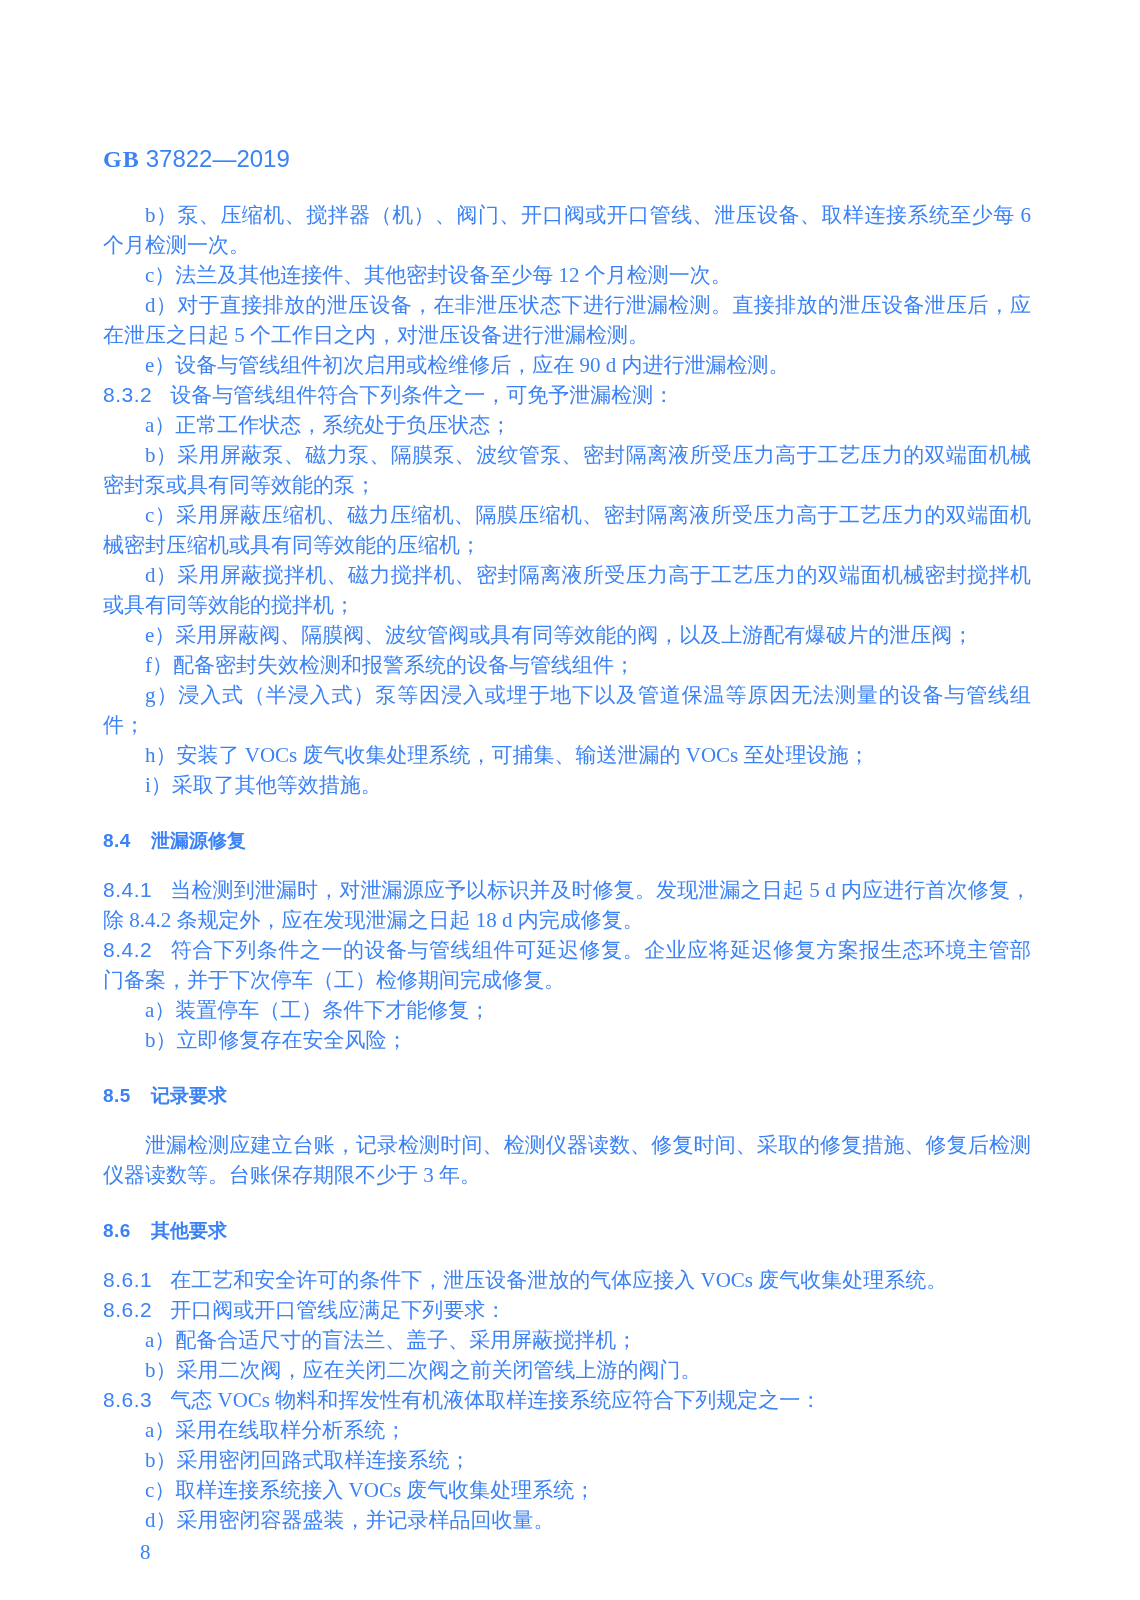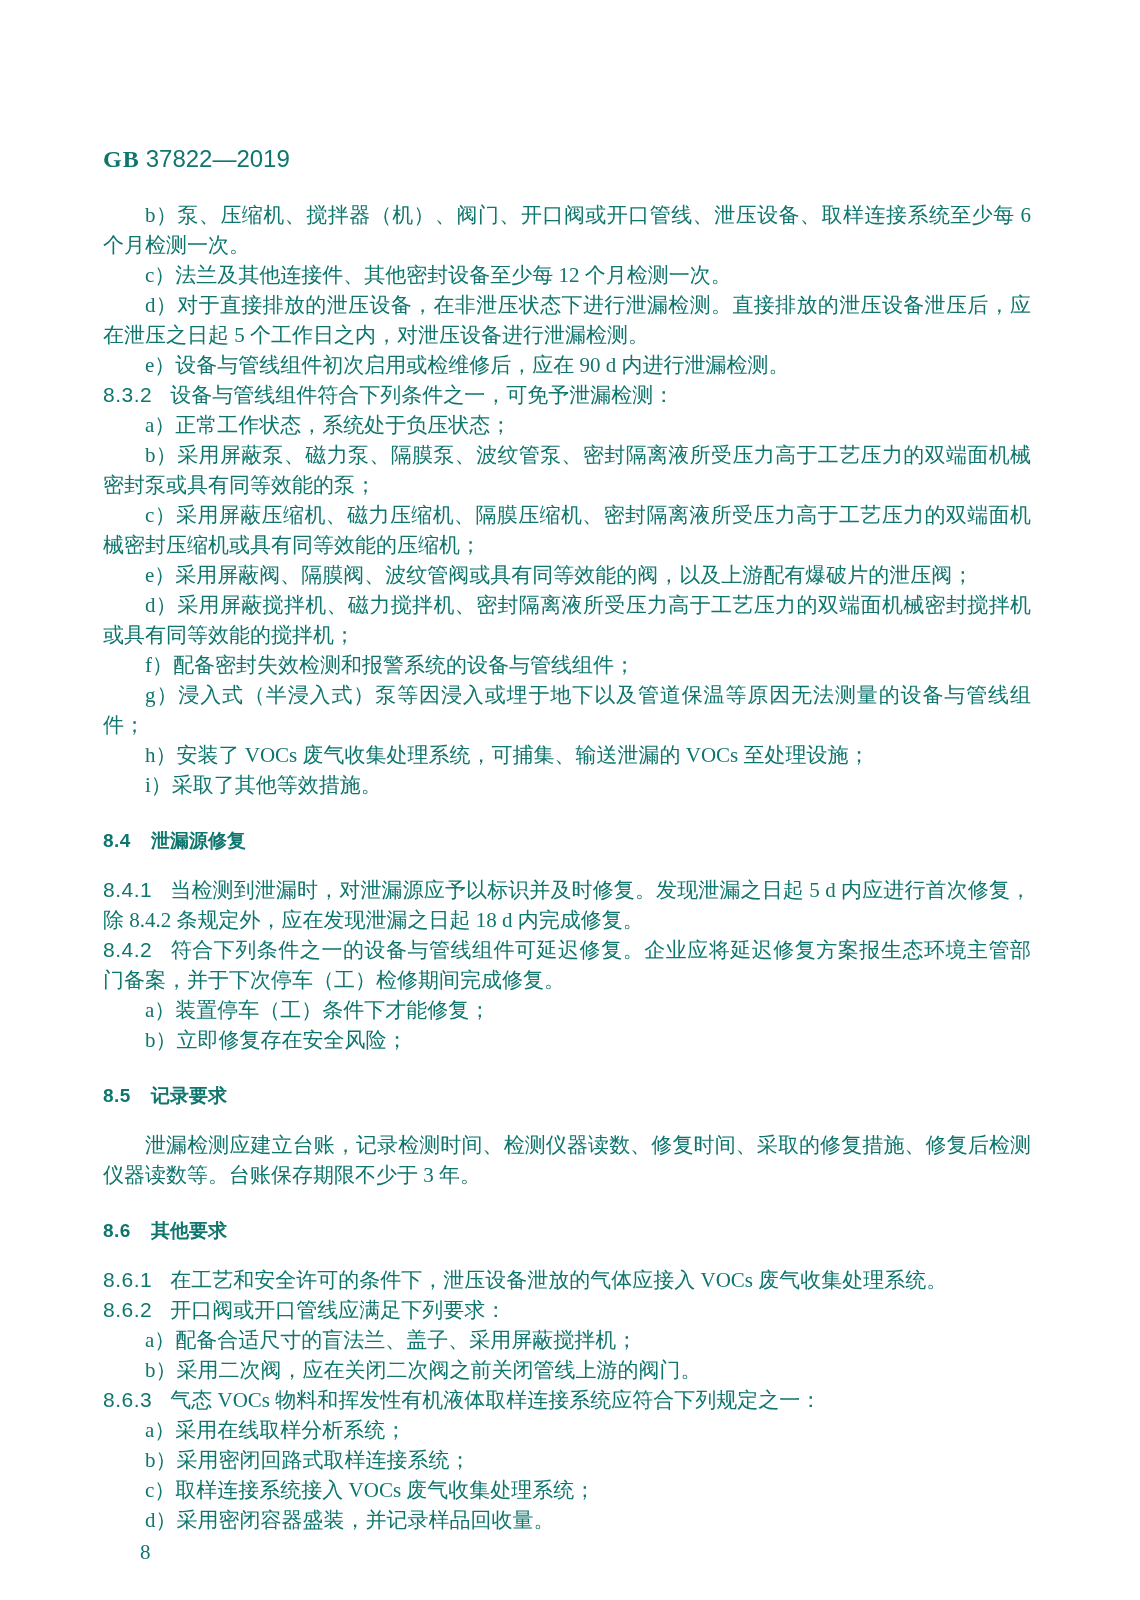--- a/index.html
+++ b/index.html
@@ -5,21 +5,21 @@
   html, body { margin: 0; padding: 0; background: #ffffff; }
   .page {
     width: 1140px;
     height: 1600px;
     margin: 0 auto;
     background: #ffffff;
     box-sizing: border-box;
     padding: 146px 109px 0 103px;
     overflow: hidden;
     position: relative;
-    color: #0f766e;
+    color: #3b82f6;
   }
   .doc-header {
     font-size: 24px;
     line-height: 26px;
     margin: 0 0 28px 0;
     white-space: nowrap;
   }
   .doc-header .gb {
     font-family: "Liberation Serif", "DejaVu Serif", serif;
     font-weight: bold;
@@ -70,22 +70,22 @@
   </div>
   <div class="content">
       <p class="li">b）泵、压缩机、搅拌器（机）、阀门、开口阀或开口管线、泄压设备、取样连接系统至少每 6 个月检测一次。</p>
       <p class="li">c）法兰及其他连接件、其他密封设备至少每 12 个月检测一次。</p>
       <p class="li">d）对于直接排放的泄压设备，在非泄压状态下进行泄漏检测。直接排放的泄压设备泄压后，应在泄压之日起 5 个工作日之内，对泄压设备进行泄漏检测。</p>
       <p class="li">e）设备与管线组件初次启用或检维修后，应在 90 d 内进行泄漏检测。</p>
       <p class="clause"><span class="clause-num">8.3.2</span><span>设备与管线组件符合下列条件之一，可免予泄漏检测：</span></p>
       <p class="li">a）正常工作状态，系统处于负压状态；</p>
       <p class="li">b）采用屏蔽泵、磁力泵、隔膜泵、波纹管泵、密封隔离液所受压力高于工艺压力的双端面机械密封泵或具有同等效能的泵；</p>
       <p class="li">c）采用屏蔽压缩机、磁力压缩机、隔膜压缩机、密封隔离液所受压力高于工艺压力的双端面机械密封压缩机或具有同等效能的压缩机；</p>
+      <p class="li">d）采用屏蔽搅拌机、磁力搅拌机、密封隔离液所受压力高于工艺压力的双端面机械密封搅拌机或具有同等效能的搅拌机；</p>
       <p class="li">e）采用屏蔽阀、隔膜阀、波纹管阀或具有同等效能的阀，以及上游配有爆破片的泄压阀；</p>
-      <p class="li">d）采用屏蔽搅拌机、磁力搅拌机、密封隔离液所受压力高于工艺压力的双端面机械密封搅拌机或具有同等效能的搅拌机；</p>
       <p class="li">f）配备密封失效检测和报警系统的设备与管线组件；</p>
       <p class="li">g）浸入式（半浸入式）泵等因浸入或埋于地下以及管道保温等原因无法测量的设备与管线组件；</p>
       <p class="li">h）安装了 VOCs 废气收集处理系统，可捕集、输送泄漏的 VOCs 至处理设施；</p>
       <p class="li">i）采取了其他等效措施。</p>
       <h2 class="sec-heading"><span class="num">8.4</span><span>泄漏源修复</span></h2>
       <p class="clause"><span class="clause-num">8.4.1</span><span>当检测到泄漏时，对泄漏源应予以标识并及时修复。发现泄漏之日起 5 d 内应进行首次修复，除 8.4.2 条规定外，应在发现泄漏之日起 18 d 内完成修复。</span></p>
       <p class="clause"><span class="clause-num">8.4.2</span><span>符合下列条件之一的设备与管线组件可延迟修复。企业应将延迟修复方案报生态环境主管部门备案，并于下次停车（工）检修期间完成修复。</span></p>
       <p class="li">a）装置停车（工）条件下才能修复；</p>
       <p class="li">b）立即修复存在安全风险；</p>
       <h2 class="sec-heading"><span class="num">8.5</span><span>记录要求</span></h2>

